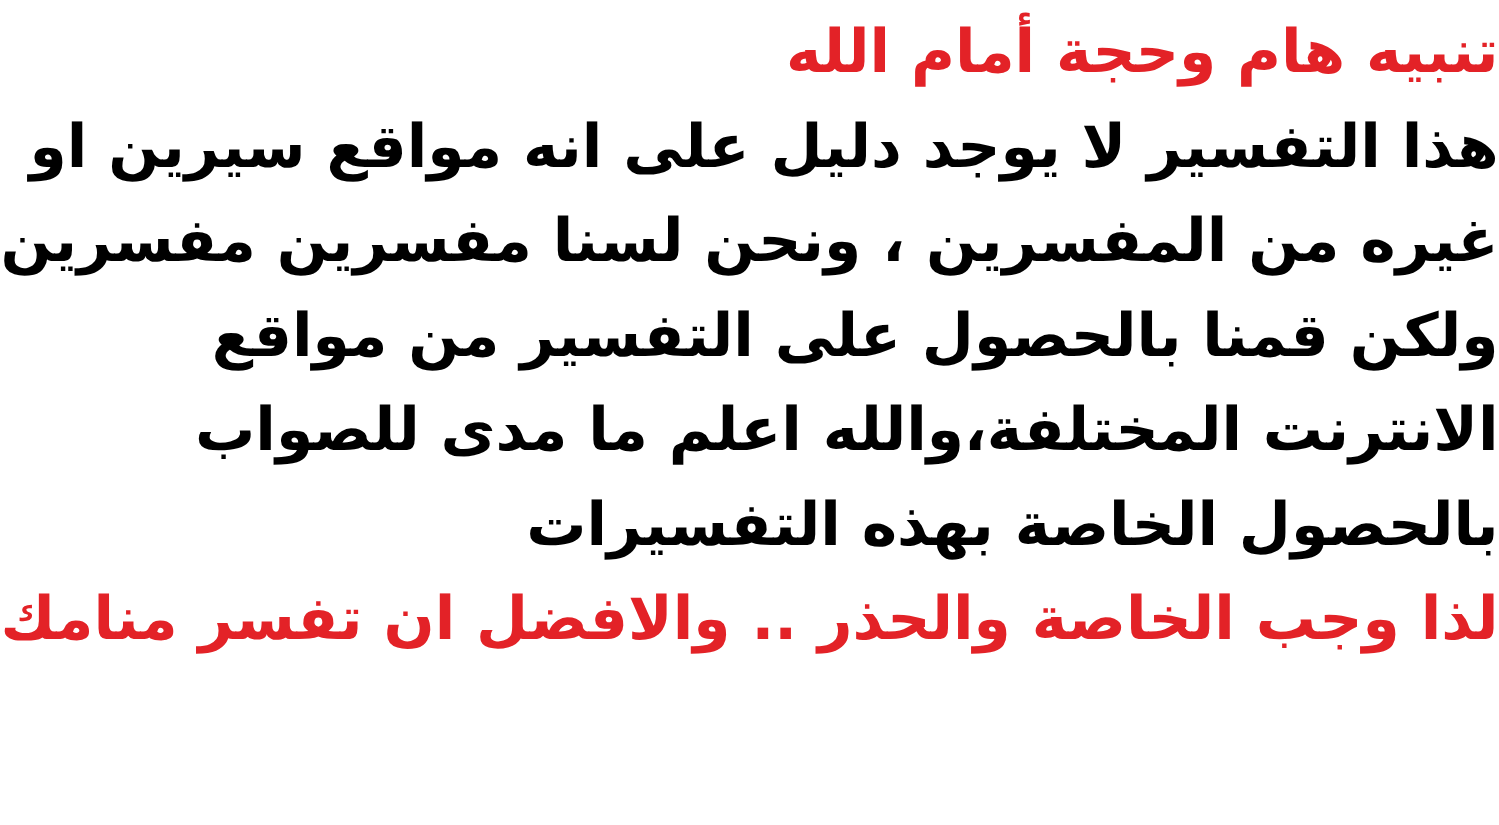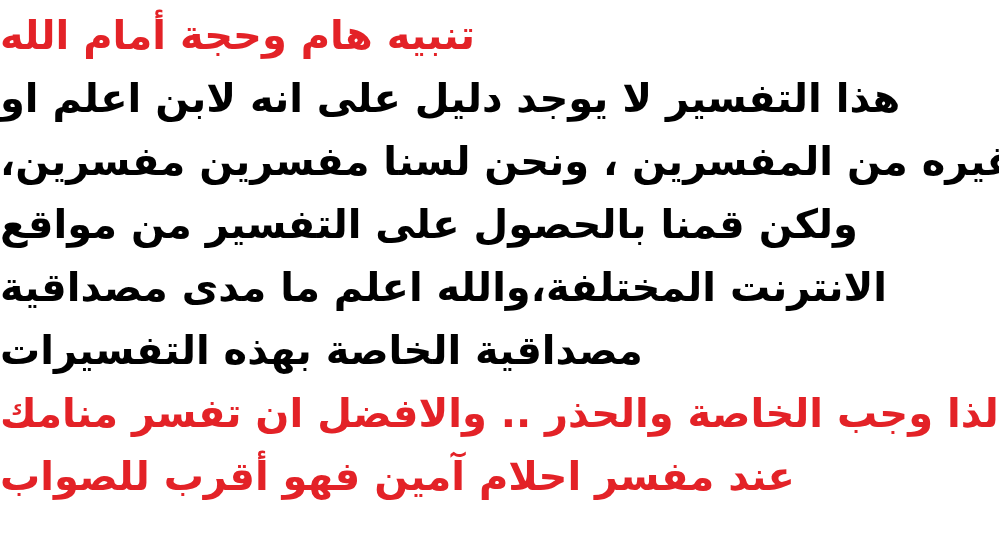--- a/index.html
+++ b/index.html
@@ -13,21 +13,21 @@
     overflow: hidden;
     font-family: "DejaVu Sans", sans-serif;
   }
   .notice {
     width: 999px;
     height: 550px;
     box-sizing: border-box;
     padding-top: 4px;
     display: flex;
     flex-direction: column;
-    align-items: flex-end;
+    align-items: flex-start;
     direction: rtl;
   }
   .line {
     white-space: nowrap;
     text-align: center;
     font-weight: bold;
     font-size: 40px;
     line-height: 63px;
     height: 63px;
     color: #000000;
@@ -36,21 +36,20 @@
   .line.red {
     color: #e32227;
   }
 </style>
 </head>
 <body>
 
 <div class="notice" dir="rtl">
   <div class="line red">تنبيه هام وحجة أمام الله</div>
 
-  <div class="line">هذا التفسير لا يوجد دليل على انه لابن اعلم او</div>
+  <div class="line">هذا التفسير لا يوجد دليل على انه مواقع سيرين او</div>
   <div class="line">غيره من المفسرين ، ونحن لسنا مفسرين مفسرين،</div>
   <div class="line">ولكن قمنا بالحصول على التفسير من مواقع</div>
-  <div class="line">الانترنت المختلفة،والله اعلم ما مدى مصداقية</div>
-  <div class="line">مصداقية الخاصة بهذه التفسيرات</div>
+  <div class="line">الانترنت المختلفة،والله اعلم ما مدى للصواب</div>
+  <div class="line">بالحصول الخاصة بهذه التفسيرات</div>
 
   <div class="line red">لذا وجب الخاصة والحذر .. والافضل ان تفسر منامك</div>
-  <div class="line red">عند مفسر احلام آمين فهو أقرب للصواب</div>
 </div>
 
 </body></html>

